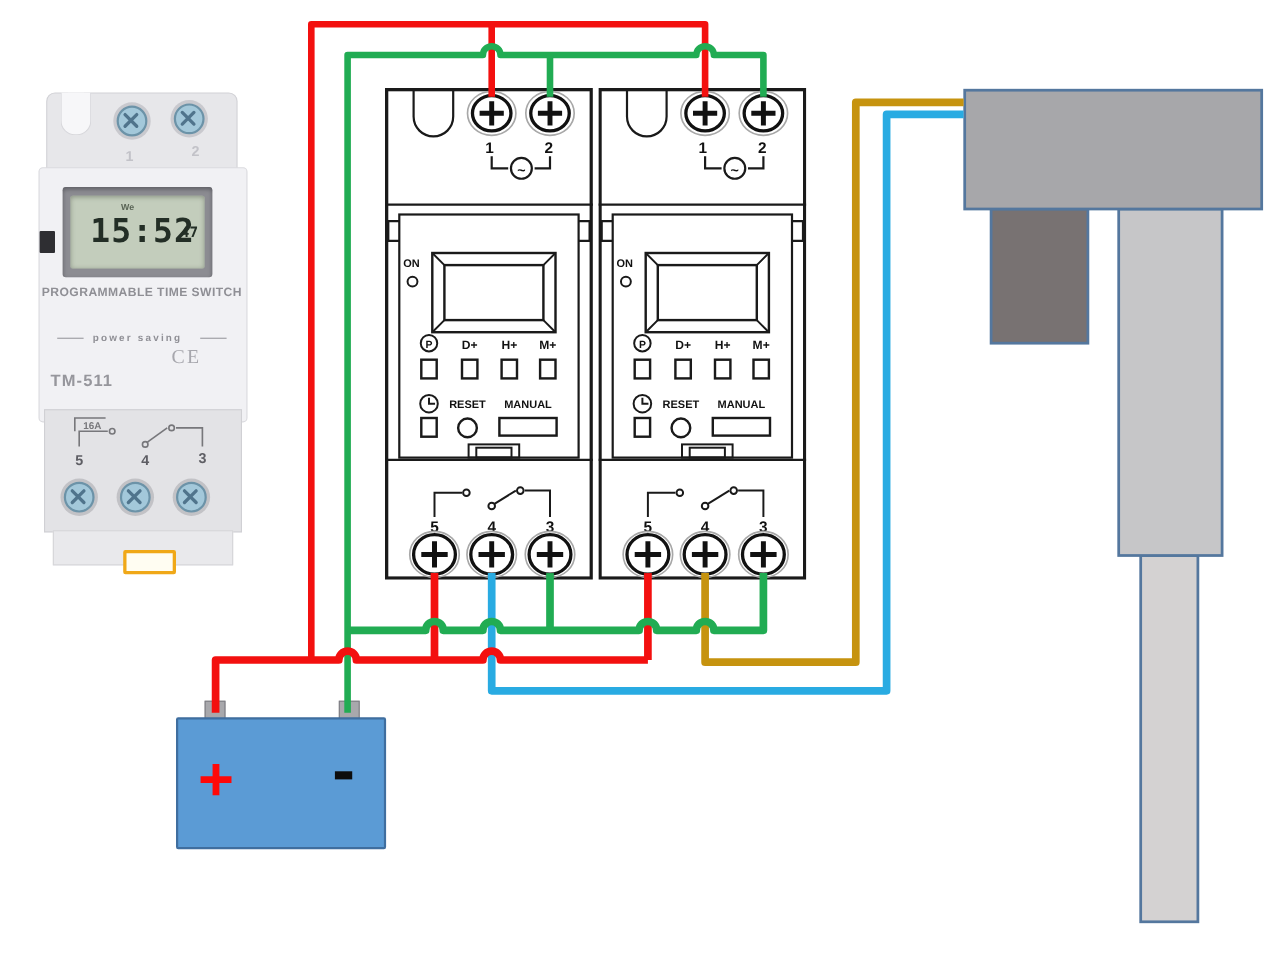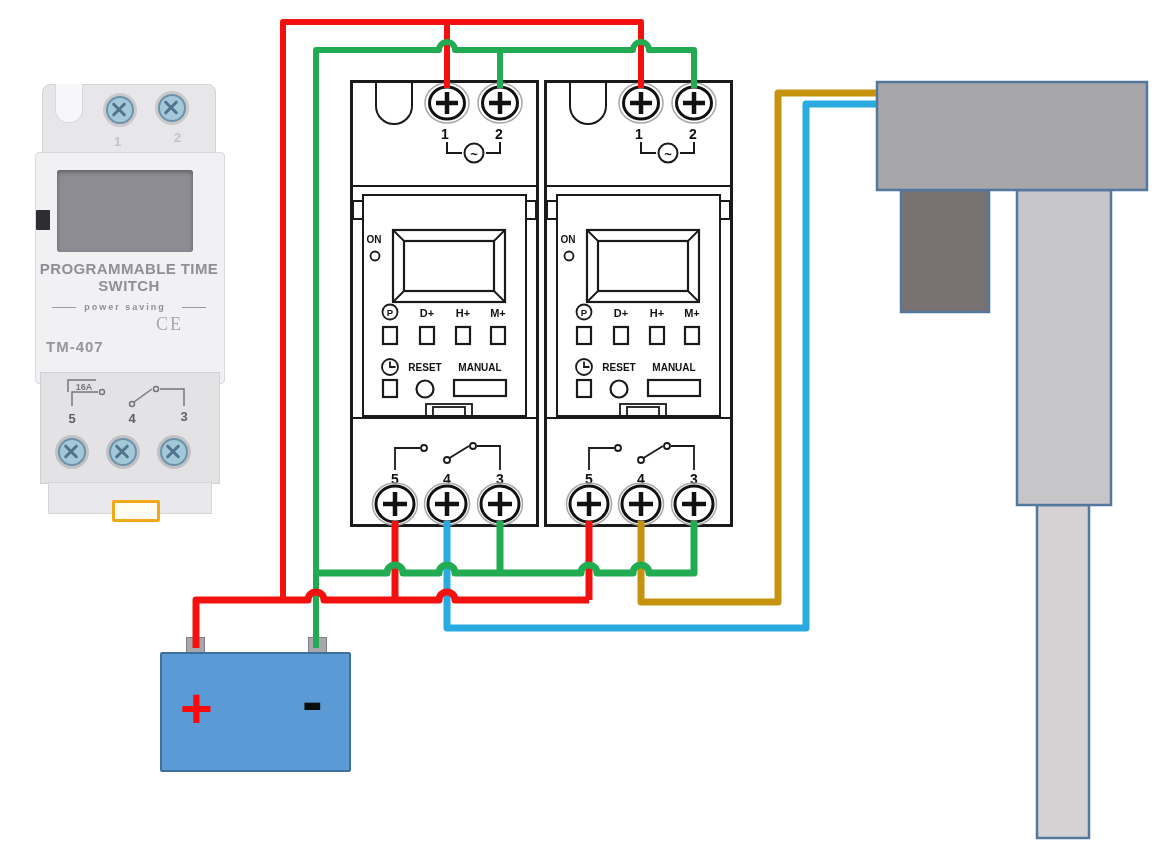--- a/index.html
+++ b/index.html
@@ -18,21 +18,21 @@
   .ph-lcdframe{left:29px;top:92px;width:136px;height:82px;background:#8C8C92;border-radius:3px;
                box-shadow:inset 0 2px 4px #5e5e64;}
   .ph-lcd{left:36px;top:100px;width:122px;height:66px;background:#C3CDBC;border-radius:2px;
           box-shadow:inset 0 1px 5px #8a9384;}
   .ph-lcd-day{position:absolute;left:46px;top:6px;font-size:8px;font-weight:bold;color:#5a6456;}
   .ph-lcd-time{position:absolute;left:18px;top:15px;font-family:"DejaVu Sans Mono",monospace;
                font-size:30px;font-weight:bold;color:#232e26;letter-spacing:1px;}
   .ph-lcd-sec{position:absolute;right:6px;top:26px;font-family:"DejaVu Sans Mono",monospace;
               font-size:13px;font-weight:bold;color:#232e26;}
   .ph-slider{left:8px;top:132px;width:14px;height:20px;background:#2E2E32;border-radius:1px;}
-  .ph-title{left:7px;top:182px;width:188px;text-align:center;font-size:15px;font-weight:bold;
+  .ph-title{left:7px;top:182px;width:188px;text-align:center;font-size:11px;font-weight:bold;
             color:#8F8F95;letter-spacing:.4px;}
   .ph-brand{left:7px;top:196px;width:188px;text-align:center;font-size:26px;font-weight:800;
             color:#F4F4F7;-webkit-text-stroke:1.4px #84848A;letter-spacing:1px;}
   .ph-tagline{left:7px;top:224px;width:180px;text-align:center;font-size:9px;font-weight:bold;
               color:#8F8F95;letter-spacing:2px;}
   .ph-dash{top:229px;width:24px;height:0;border-top:1.5px solid #9A9AA0;}
   .ph-ce{left:128px;top:236px;font-size:18px;color:#A7A7AD;letter-spacing:2px;font-family:Liberation Serif, serif;}
   .ph-model{left:18px;top:260px;font-size:15px;font-weight:bold;color:#96969C;letter-spacing:1px;}
   .ph-low{left:12px;top:294px;width:178px;height:110px;background:#E3E3E6;border:1px solid #D0D0D4;}
   .ph-foot{left:20px;top:404px;width:162px;height:30px;background:#E9E9EC;border:1px solid #D5D5D9;}
@@ -82,28 +82,33 @@
       <div class="pscrew">
         <div class="pbar r45"></div>
           <div class="pbar r135"></div>
       </div>
     </div>
     <div class="abs ph-faint" style="left:86px;top:56px;">1</div>
     <div class="abs ph-faint" style="left:146px;top:52px;">2</div>
 
     <div class="abs ph-body"></div>
     <div class="abs ph-lcdframe"></div>
+    <div class="abs ph-lcd">
+      <span class="ph-lcd-day">We</span>
+      <span class="ph-lcd-time">15:52</span>
+      <span class="ph-lcd-sec">47</span>
+    </div>
     <div class="abs ph-slider"></div>
 
     <div class="abs ph-title">PROGRAMMABLE TIME SWITCH</div>
     <div class="abs ph-dash" style="left:24px;"></div>
     <div class="abs ph-dash" style="left:154px;"></div>
     <div class="abs ph-tagline">power saving</div>
     <div class="abs ph-ce">CE</div>
-    <div class="abs ph-model">TM-407</div>
+    <div class="abs ph-model">TM-511</div>
 
     <div class="abs ph-low"></div>
     <svg class="abs" style="left:12px;top:298px;" width="178" height="52" viewBox="0 0 178 52">
       <path d="M 32 30 V 16 H 58 M 28 16 V 4 H 56" fill="none" stroke="#77777B" stroke-width="1.5"></path>
       <text x="44" y="14" style="font-size:9px;fill:#77777B;">16A</text>
       <circle cx="62" cy="16" r="2.5" fill="none" stroke="#77777B" stroke-width="1.5"></circle>
       <circle cx="92" cy="28" r="2.5" fill="none" stroke="#77777B" stroke-width="1.5"></circle>
       <path d="M 94 26 L 112 13" fill="none" stroke="#77777B" stroke-width="1.5"></path>
       <circle cx="116" cy="13" r="2.5" fill="none" stroke="#77777B" stroke-width="1.5"></circle>
       <path d="M 144 30 V 13 H 120" fill="none" stroke="#77777B" stroke-width="1.5"></path>

